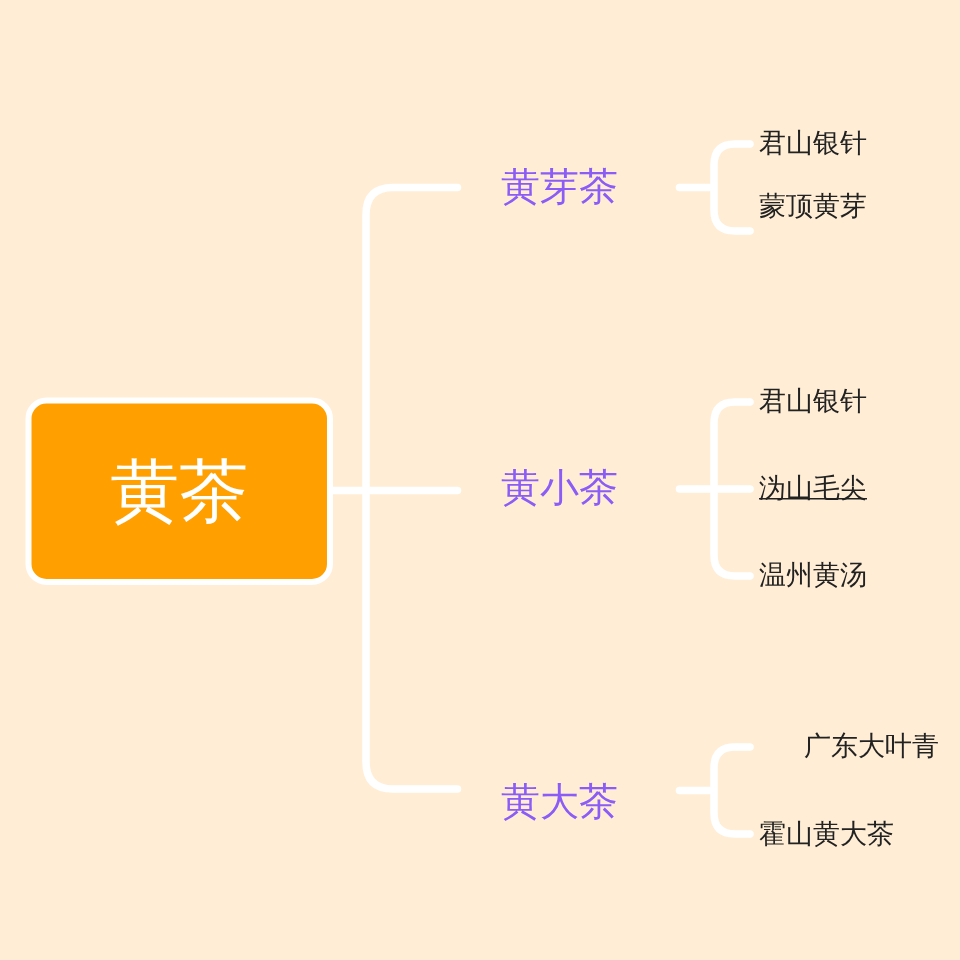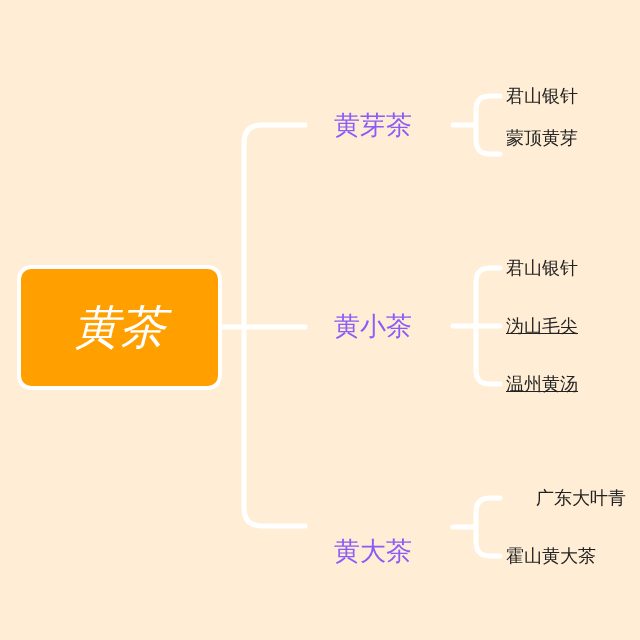--- a/index.html
+++ b/index.html
@@ -2,21 +2,21 @@
 <html><head>
   <meta charset="utf-8">
   <style>
     html, body { margin:0; padding:0; }
     body { width:640px; height:640px; background:#FFEED5; position:relative; overflow:hidden;
       font-family:"DejaVu Sans","Liberation Sans",sans-serif; }
     svg.lines { position:absolute; left:0; top:0; width:640px; height:640px; }
     .root { position:absolute; left:17px; top:265px; width:205px; height:125px; box-sizing:border-box;
       background:#FFA000; border:4px solid #FFFFFF; border-radius:14px;
       display:flex; align-items:center; justify-content:center;
-      color:#FFFFFF; font-size:46px;font-style:italic; }
+      color:#FFFFFF; font-size:46px; }
     .l1 { position:absolute; font-size:26px; color:#8b5cf6; line-height:30px; }
     .l2 { position:absolute; font-size:18px; color:#222; line-height:26px; }
   </style>
 </head>
 <body>
 
 <svg class="lines" viewBox="0 0 640 640">
   <g fill="none" stroke="#FFFFFF" stroke-width="5" stroke-linecap="round">
 
     <path d="M222 327 H305"></path>
@@ -33,23 +33,23 @@
     <path d="M500 498 H490 Q476 498 476 512 V542 Q476 556 490 556 H500"></path>
   </g>
 </svg>
 
 <div class="root">
   <span>黄茶</span>
 </div>
 
 <div class="l1" style="left:334px; top:110px;">黄芽茶</div>
 <div class="l1" style="left:334px; top:311px;">黄小茶</div>
-<div class="l1" style="left:334px; top:536px;">黄大茶</div>
+<div class="l1" style="left:334px; top:520px;">黄大茶</div>
 
 <div class="l2" style="left:506px; top:83px;">君山银针</div>
 <div class="l2" style="left:506px; top:125px;">蒙顶黄芽</div>
 
 <div class="l2" style="left:506px; top:255px;">君山银针</div>
 <div class="l2" style="left:506px; top:313px;text-decoration:underline;">沩山毛尖</div>
-<div class="l2" style="left:506px; top:371px;text-decoration:underline;">温州黄汤</div>
+<div class="l2" style="left:506px; top:371px;">温州黄汤</div>
 
 <div class="l2" style="left:506px; top:485px;margin-left:30px;">广东大叶青</div>
 <div class="l2" style="left:506px; top:543px;font-family:Liberation Serif, serif;">霍山黄大茶</div>
 
 </body></html>

